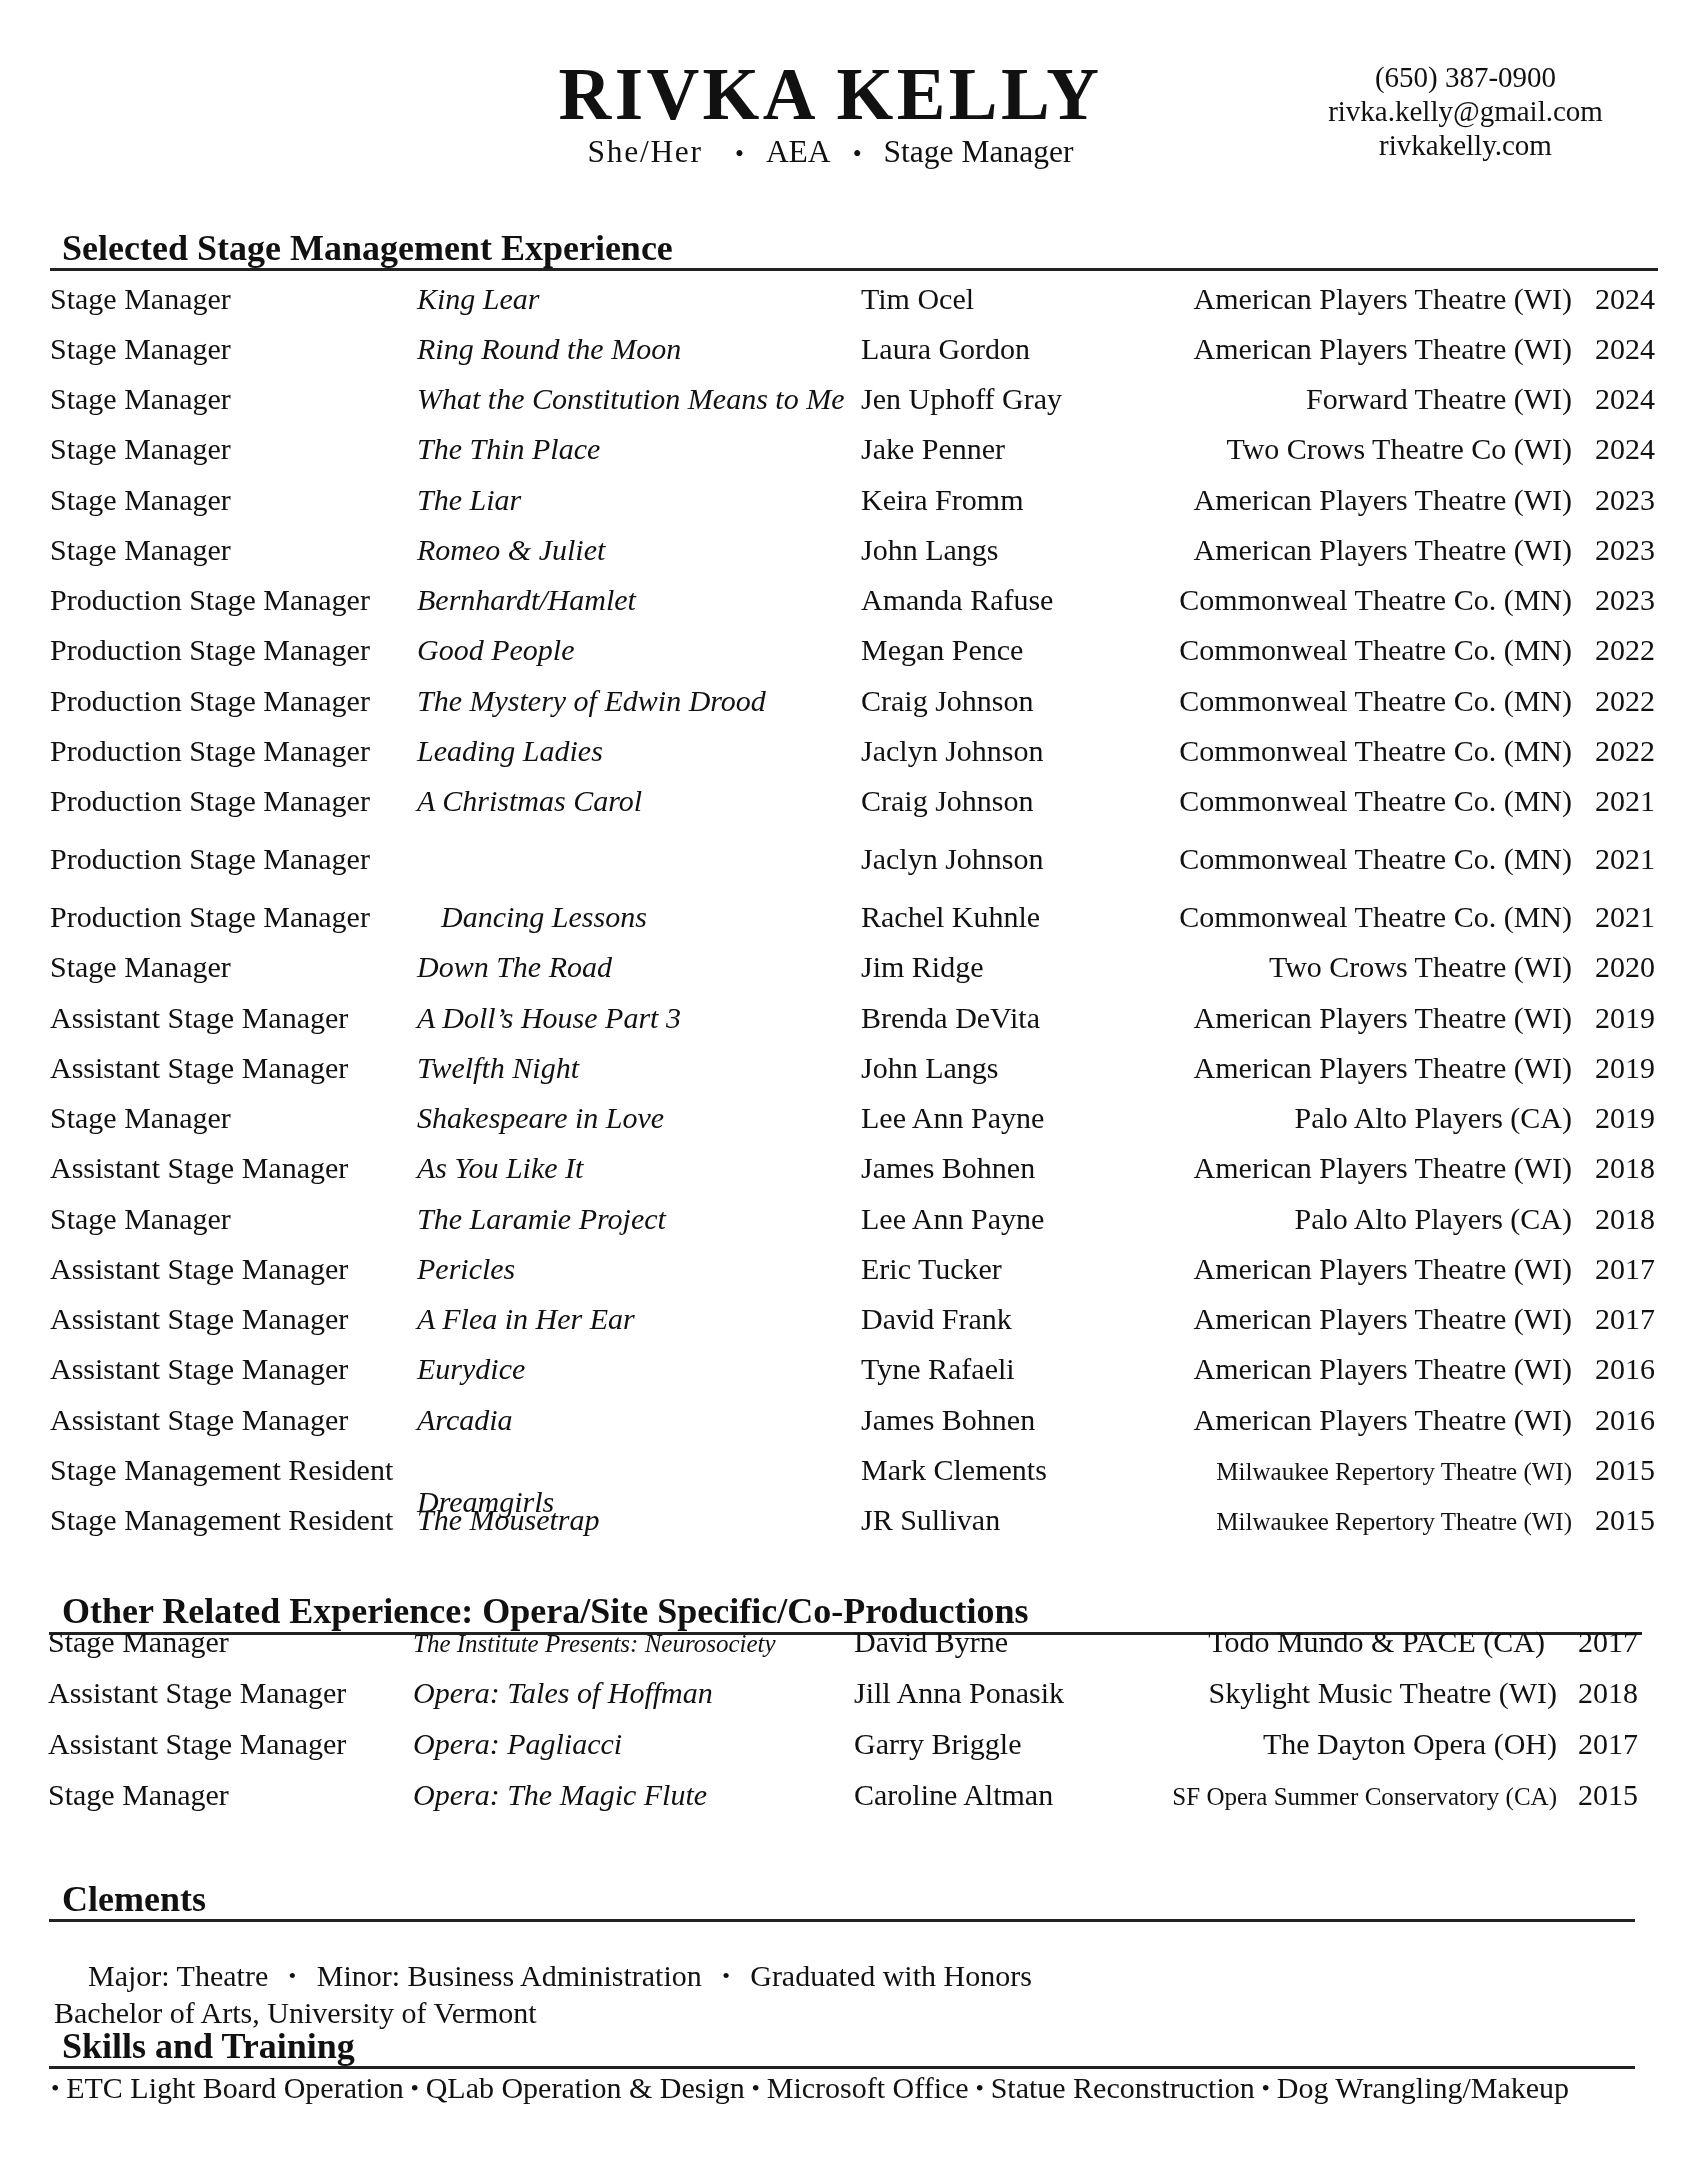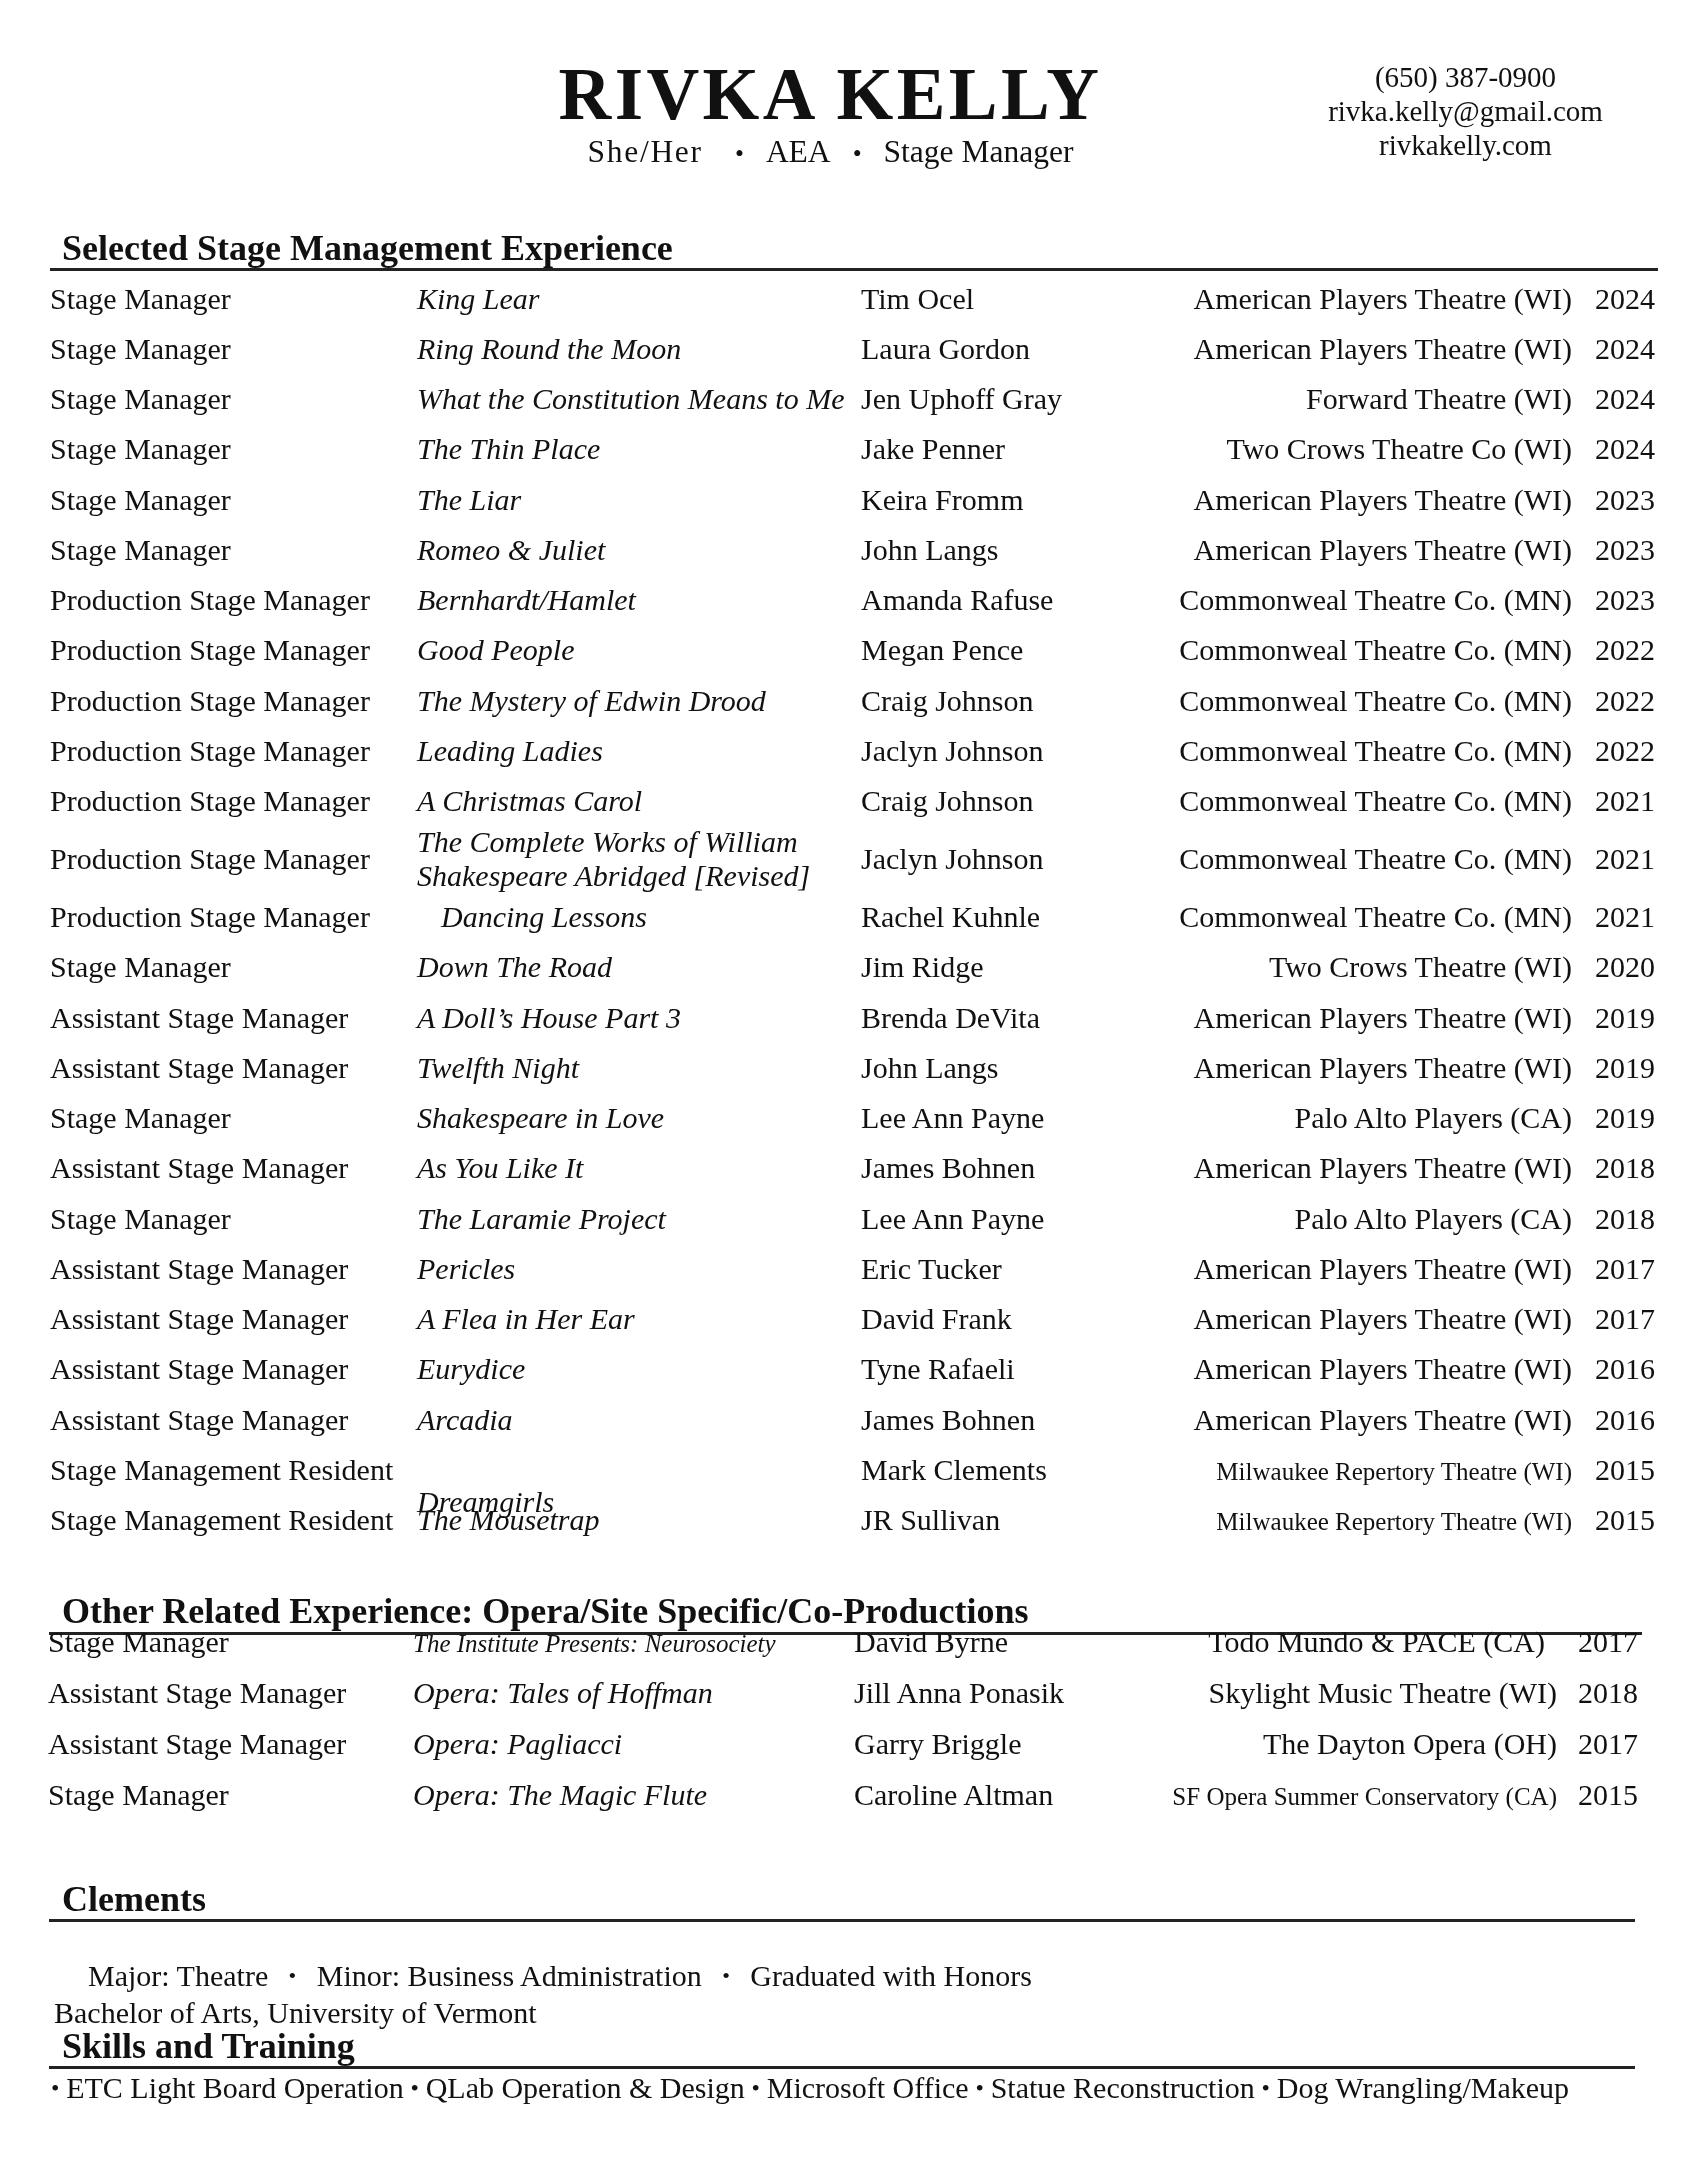--- a/index.html
+++ b/index.html
@@ -115,24 +115,20 @@
     </div>
     <div class="row" style="top: 786px;">
       <span class="c-role" style="left: 50px;">Production Stage Manager</span>
       <span class="c-title" style="left: 417px;">A Christmas Carol</span>
       <span class="c-dir" style="left: 861px;">Craig Johnson</span>
       <span class="c-comp" style="right: 113px;">Commonweal Theatre Co. (MN)</span>
       <span class="c-year" style="left: 1595px;">2021</span>
     </div>
     <div class="row" style="top: 844px;">
       <span class="c-role" style="left: 50px;">Production Stage Manager</span>
-      <span class="c-title twoline" style="left: 417px;">
-        <span>The Complete Works of William</span>
-        <span>Shakespeare Abridged [Revised]</span>
-      </span>
       <span class="c-dir" style="left: 861px;">Jaclyn Johnson</span>
       <span class="c-comp" style="right: 113px;">Commonweal Theatre Co. (MN)</span>
       <span class="c-year" style="left: 1595px;">2021</span>
     </div>
     <div class="row" style="top: 902px;">
       <span class="c-role" style="left: 50px;">Production Stage Manager</span>
       <span class="c-title" style="left: 417px; margin-left: 24px;">Dancing Lessons</span>
       <span class="c-dir" style="left: 861px;">Rachel Kuhnle</span>
       <span class="c-comp" style="right: 113px;">Commonweal Theatre Co. (MN)</span>
       <span class="c-year" style="left: 1595px;">2021</span>

